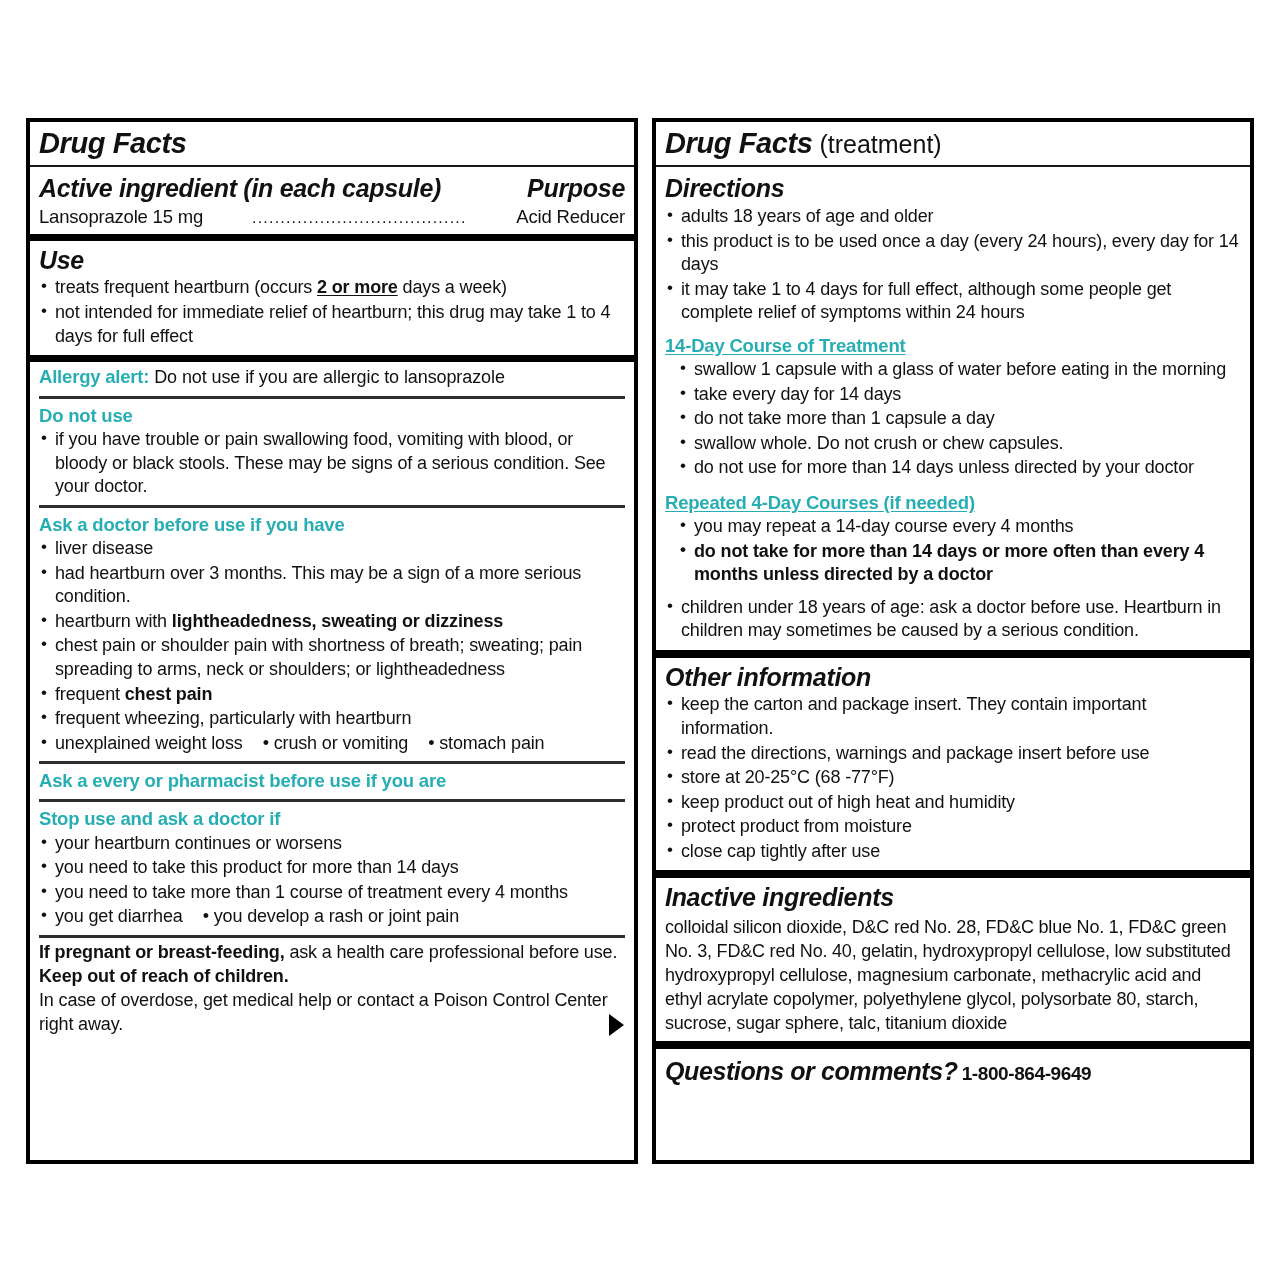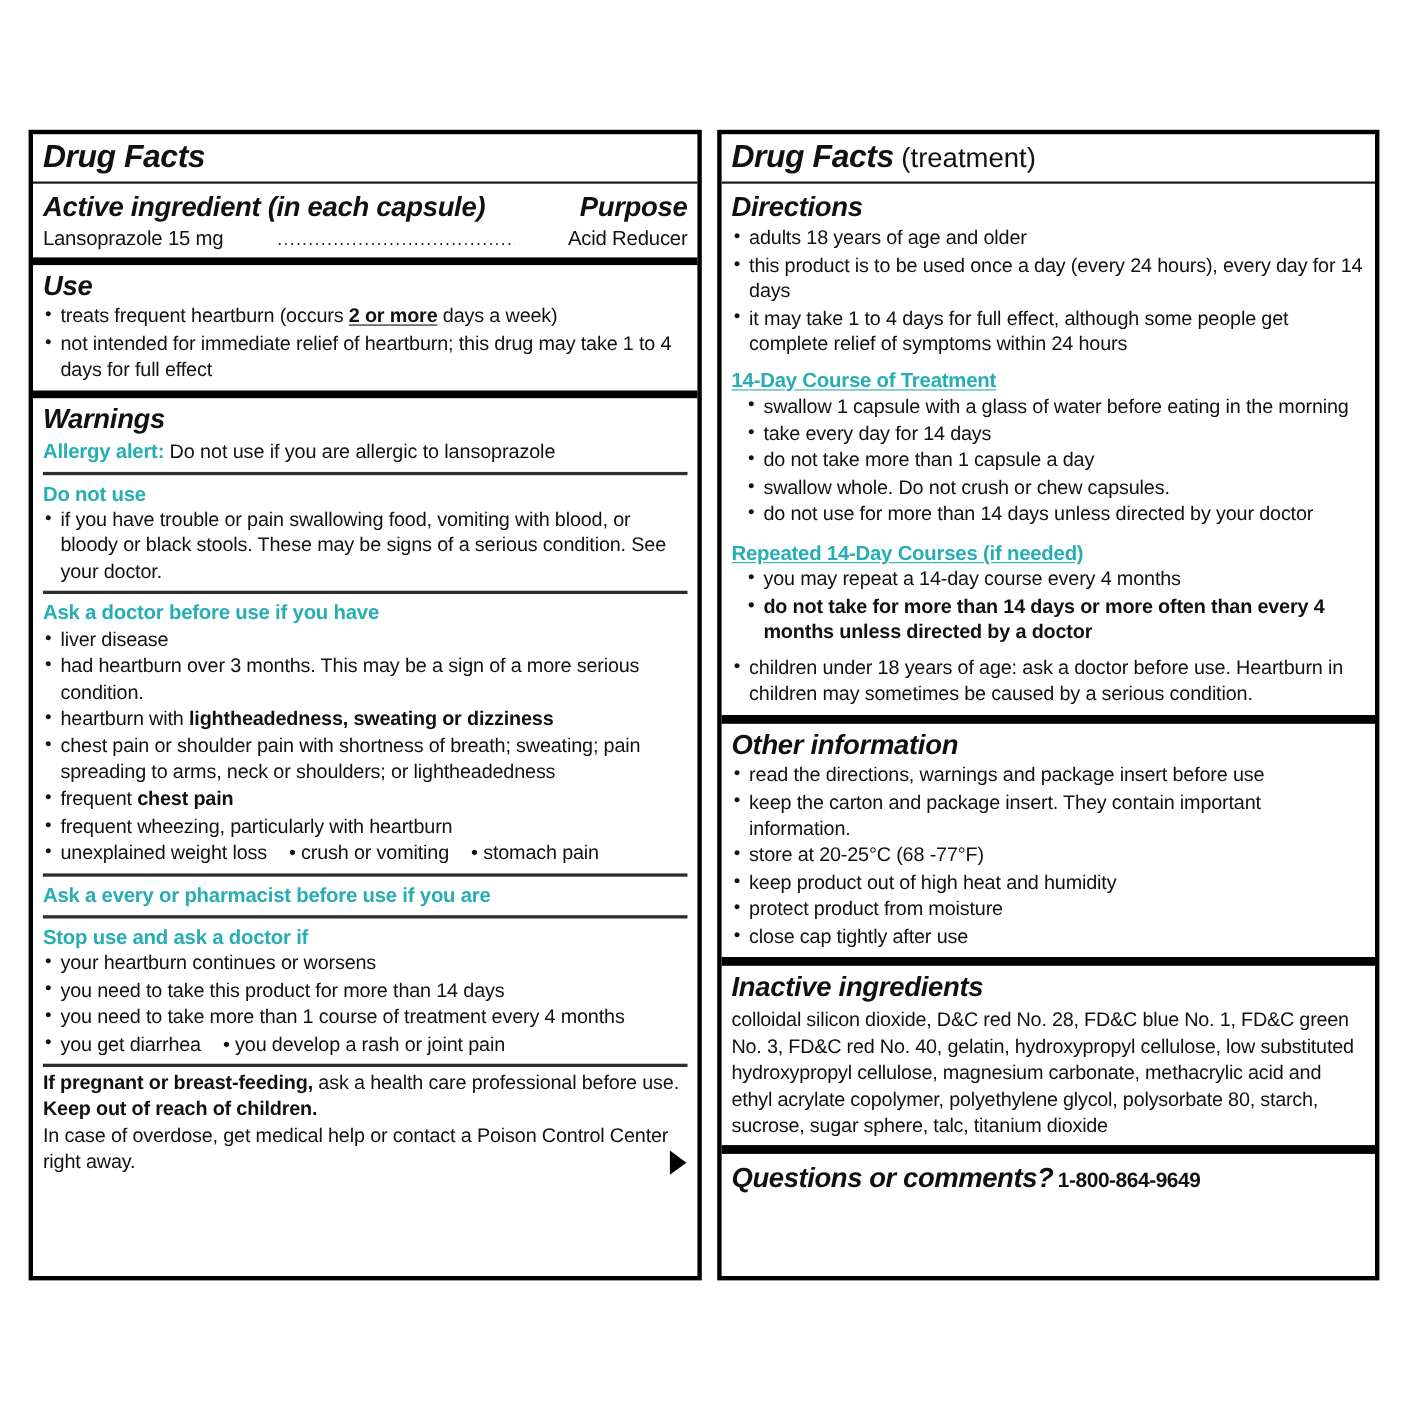--- a/index.html
+++ b/index.html
@@ -100,21 +100,20 @@
       <div class="blk">
         <div class="h-sec">Use</div>
         <ul class="bl">
           <li><span>treats frequent heartburn (occurs </span><span class="u2">2 or more</span><span> days a week)</span></li>
           <li>not intended for immediate relief of heartburn; this drug may take 1 to 4 days for full effect</li>
         </ul>
       </div>
       <div class="rule-thick"></div>
 
       <div class="blk">
-        <div class="h-sec">Warnings</div>
         <div class="txt">
           <span class="h-teal" style="display:inline;">Allergy alert:</span><span> Do not use if you are allergic to lansoprazole</span>
         </div>
 
         <div class="rule-med"></div>
         <div class="h-teal">Do not use</div>
         <ul class="bl">
           <li>if you have trouble or pain swallowing food, vomiting with blood, or bloody or black stools. These may be signs of a serious condition. See your doctor.</li>
         </ul>
 
@@ -170,37 +169,37 @@
 
         <div class="h-teal u" style="margin-top:7px;">14-Day Course of Treatment</div>
         <ul class="bl" style="margin-left:13px;">
           <li>swallow 1 capsule with a glass of water before eating in the morning</li>
           <li>take every day for 14 days</li>
           <li>do not take more than 1 capsule a day</li>
           <li>swallow whole. Do not crush or chew capsules.</li>
           <li>do not use for more than 14 days unless directed by your doctor</li>
         </ul>
 
-        <div class="h-teal u" style="margin-top:9px;">Repeated 14-Day Courses (if needed)</div>
+        <div class="h-teal u" style="margin-top:9px;">Repeated 4-Day Courses (if needed)</div>
         <ul class="bl" style="margin-left:13px;">
           <li>you may repeat a 14-day course every 4 months</li>
           <li class="bold">do not take for more than 14 days or more often than every 4 months unless directed by a doctor</li>
         </ul>
 
         <ul class="bl" style="margin-top:9px;">
           <li>children under 18 years of age: ask a doctor before use. Heartburn in children may sometimes be caused by a serious condition.</li>
         </ul>
       </div>
       <div class="rule-thickR"></div>
 
       <div class="blk">
         <div class="h-sec">Other information</div>
         <ul class="bl">
+          <li>keep the carton and package insert. They contain important information.</li>
           <li>read the directions, warnings and package insert before use</li>
-          <li>keep the carton and package insert. They contain important information.</li>
           <li>store at 20-25°C (68 -77°F)</li>
           <li>keep product out of high heat and humidity</li>
           <li>protect product from moisture</li>
           <li>close cap tightly after use</li>
         </ul>
       </div>
       <div class="rule-thickR"></div>
 
       <div class="blk">
         <div class="h-sec">Inactive ingredients</div>

